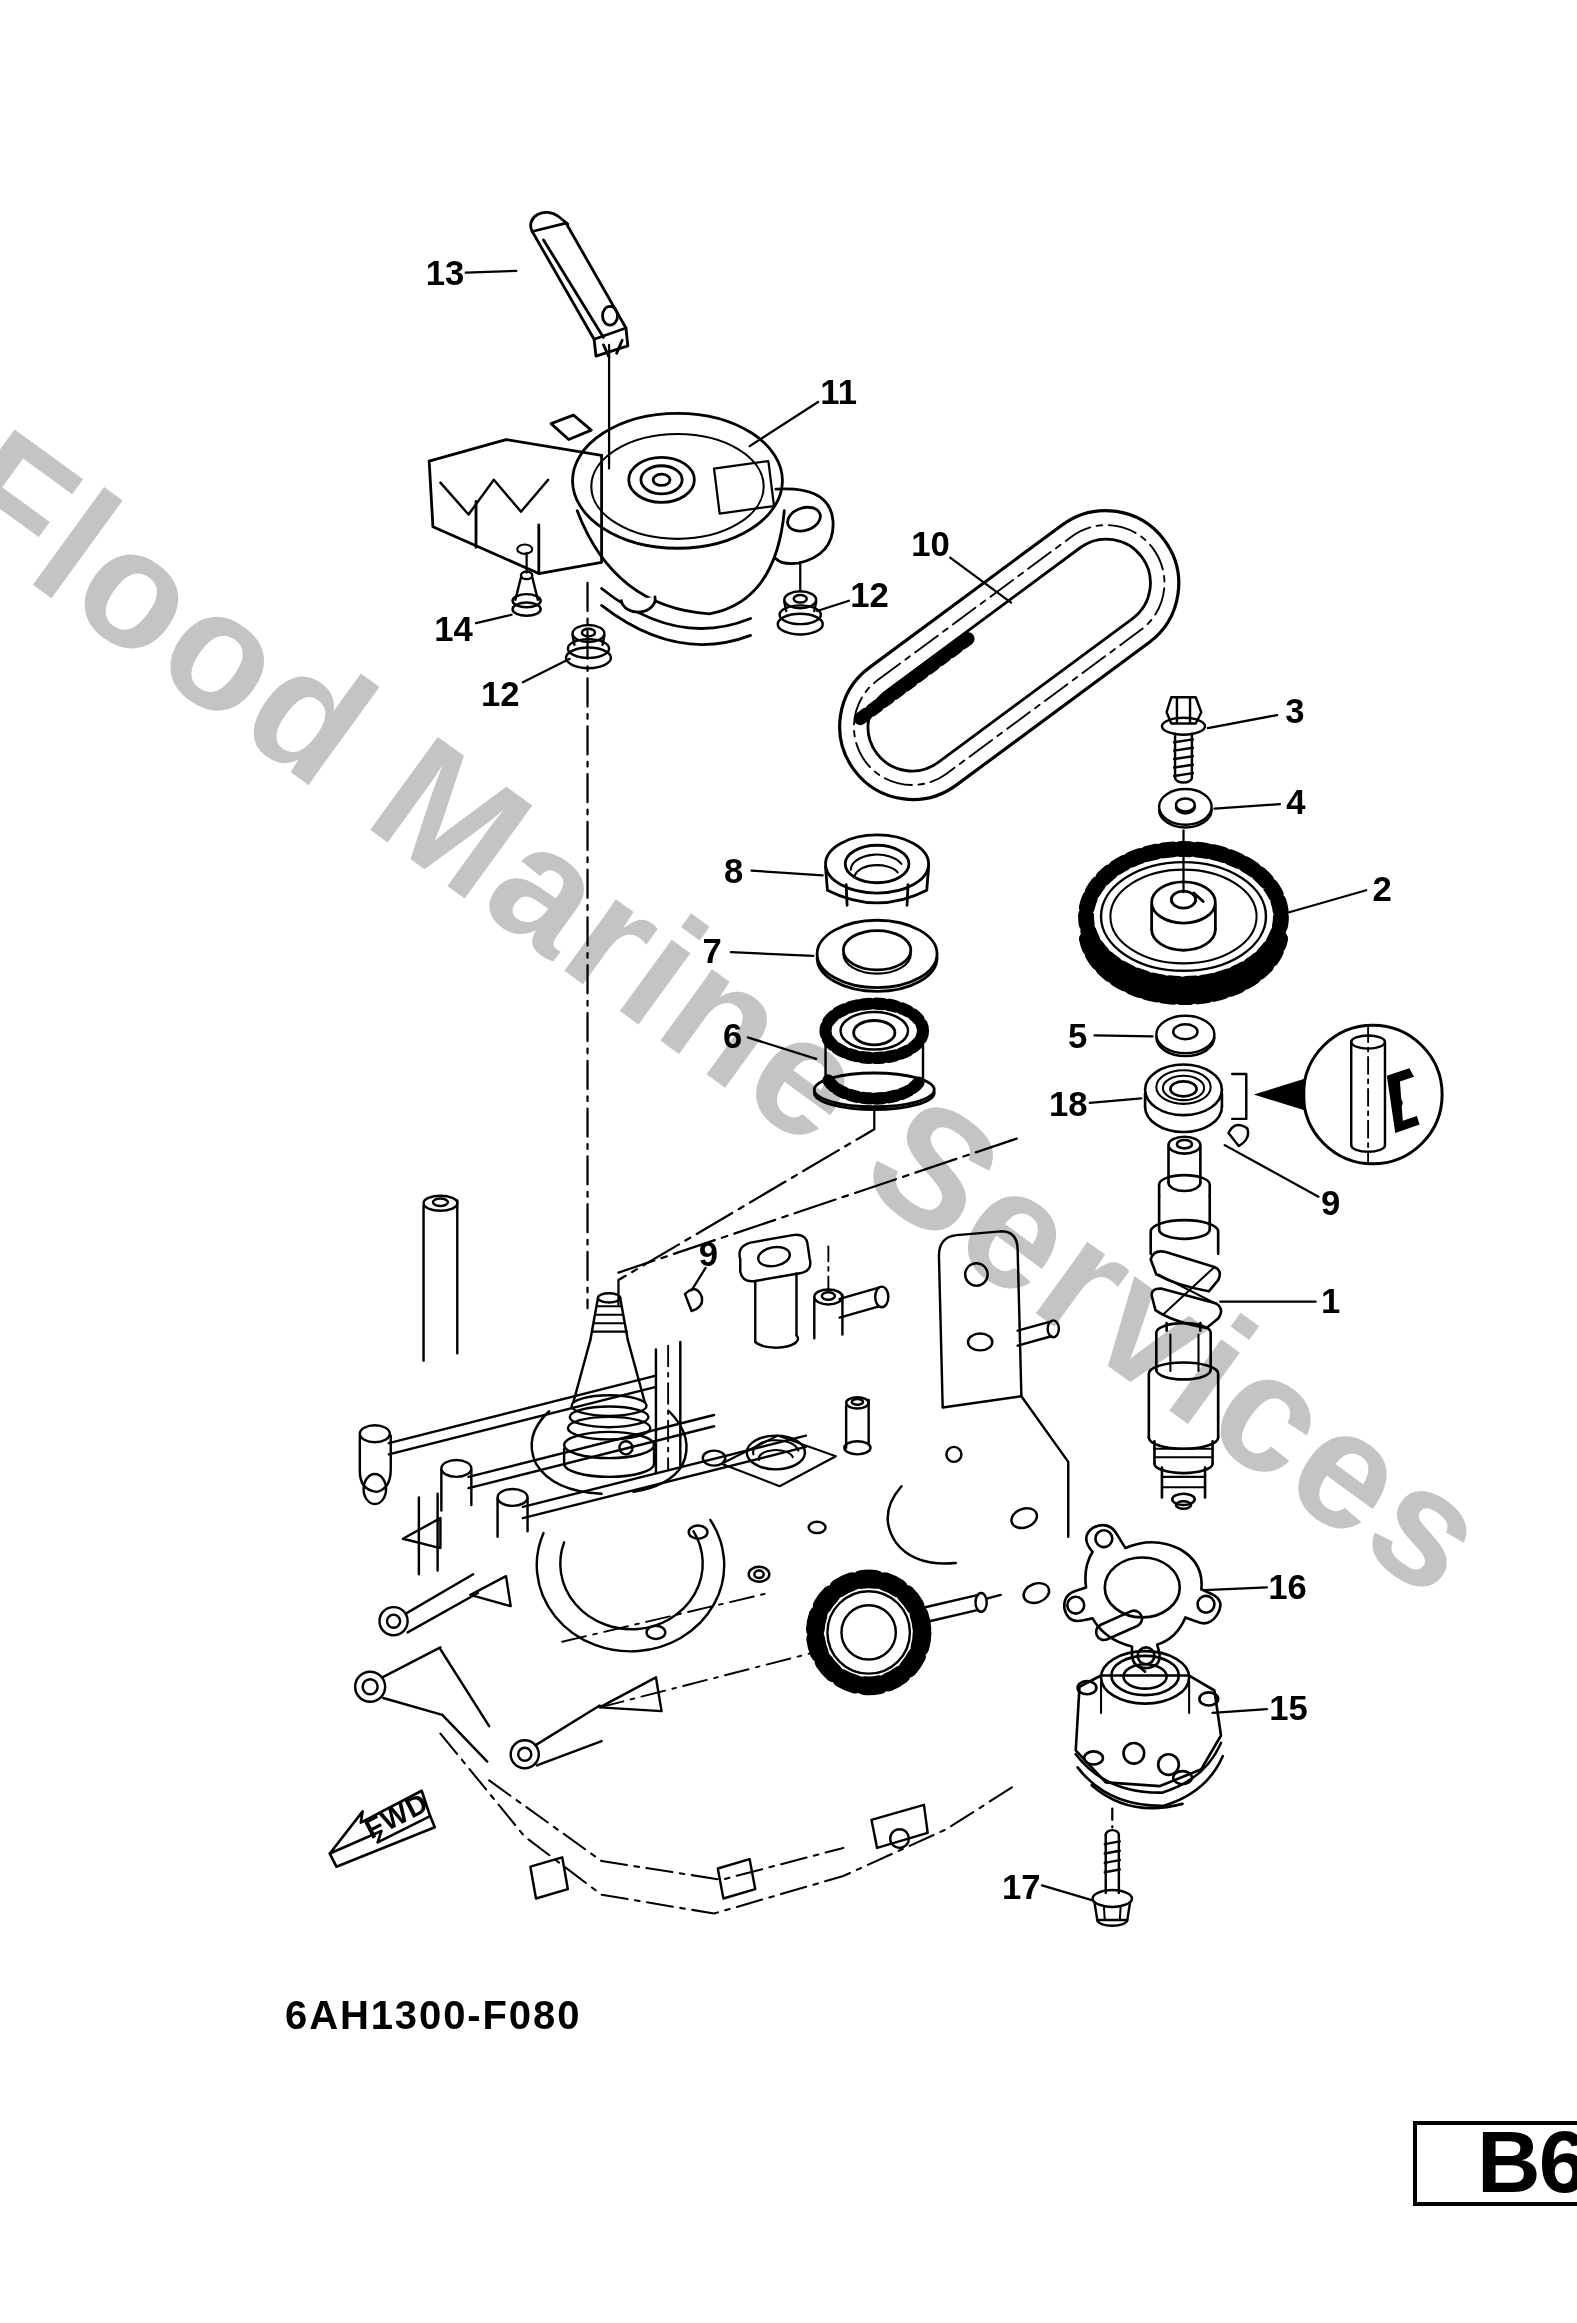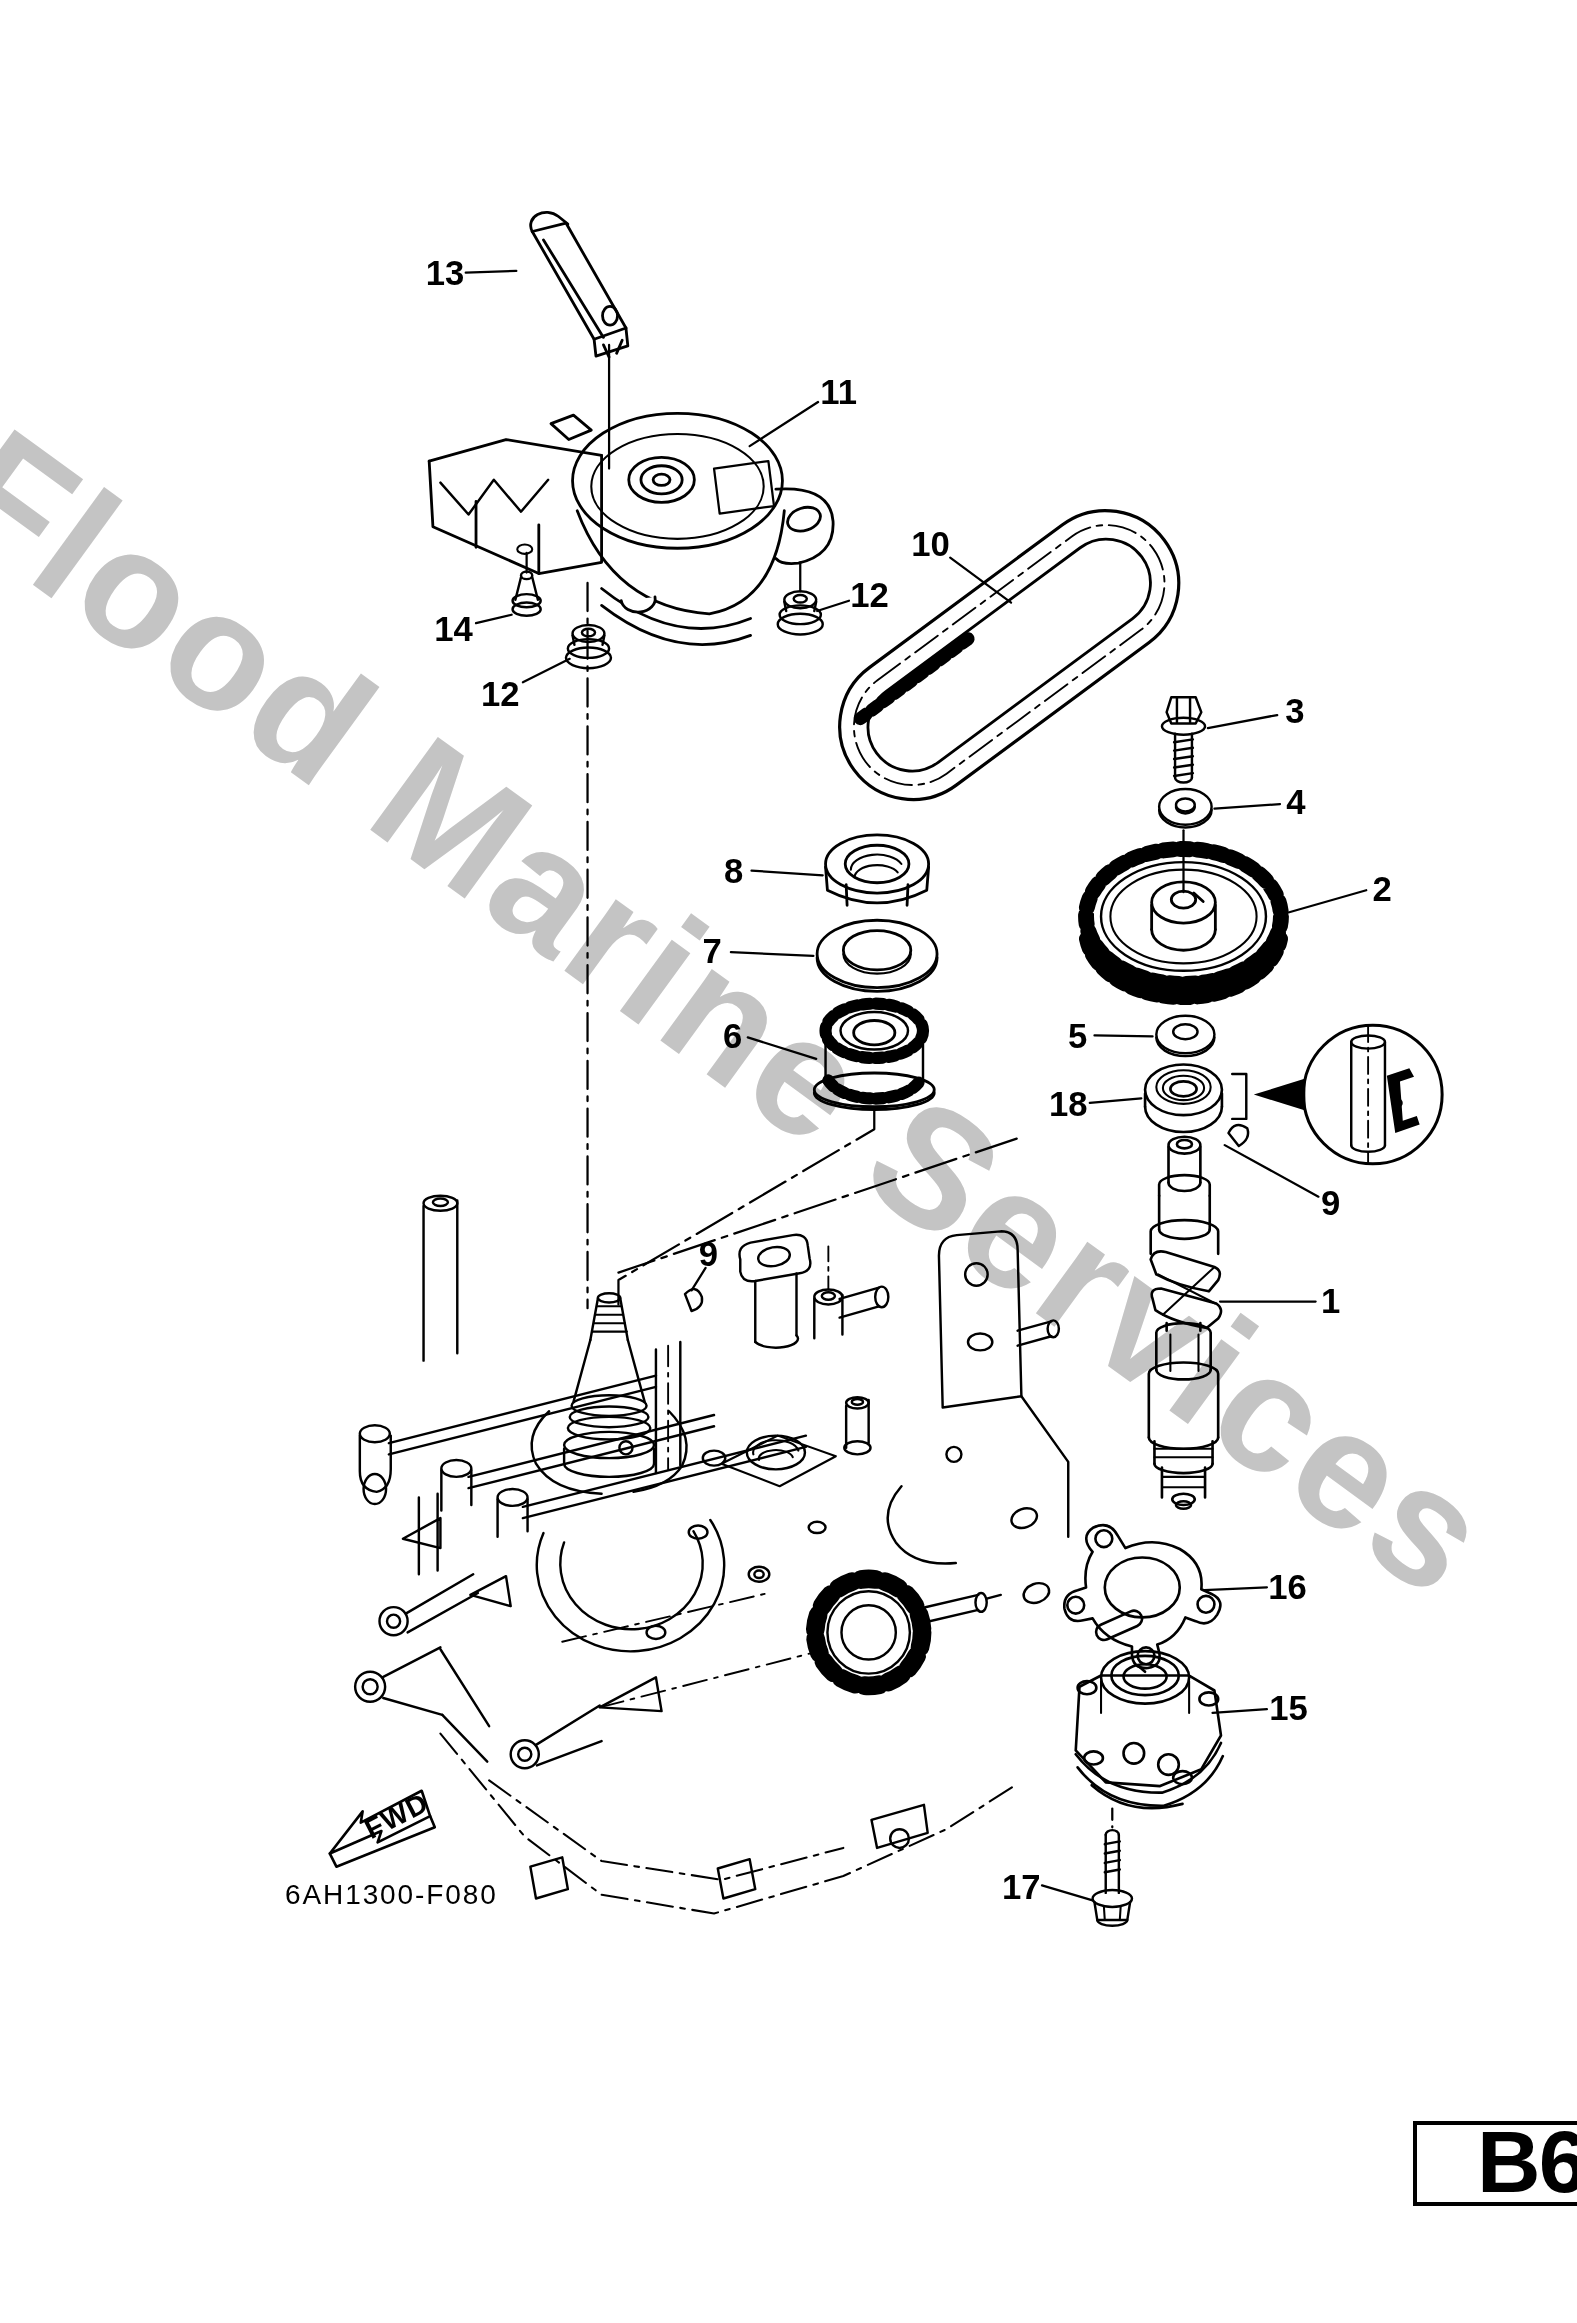--- a/index.html
+++ b/index.html
@@ -3,22 +3,22 @@
 <meta charset="utf-8">
 <style>
   html,body{margin:0;padding:0;background:#fff;}
   #page{position:relative;width:1578px;height:2324px;background:#ffffff;overflow:hidden;
         font-family:"Liberation Sans", sans-serif;}
   #watermark{position:absolute;left:28px;top:392px;z-index:1;
              font-weight:700;font-size:167px;letter-spacing:3.7px;white-space:nowrap;
              color:#c4c4c4;transform:rotate(36deg);transform-origin:left top;user-select:none;}
   #art{position:absolute;left:0;top:0;z-index:2;}
   .callout{font:700 37px "Liberation Sans",sans-serif;fill:#000;}
-  #dwgcode{position:absolute;left:285px;top:1879px;z-index:3;
-           font-size:28px;font-weight:400;letter-spacing:1.9px;color:#000;}
+  #dwgcode{position:absolute;left:285px;top:1993px;z-index:3;
+           font-size:40px;font-weight:700;letter-spacing:1.9px;color:#000;}
   #pageref{position:absolute;left:1413px;top:2121px;z-index:3;width:225px;height:77px;
            border:4.7px solid #000;background:#fff;}
   #pageref span{display:block;font-size:88px;font-weight:700;line-height:73px;
            padding-left:60px;letter-spacing:-1.9px;color:#000;}
 </style>
 </head>
 <body>
 
 <div id="page">
 

